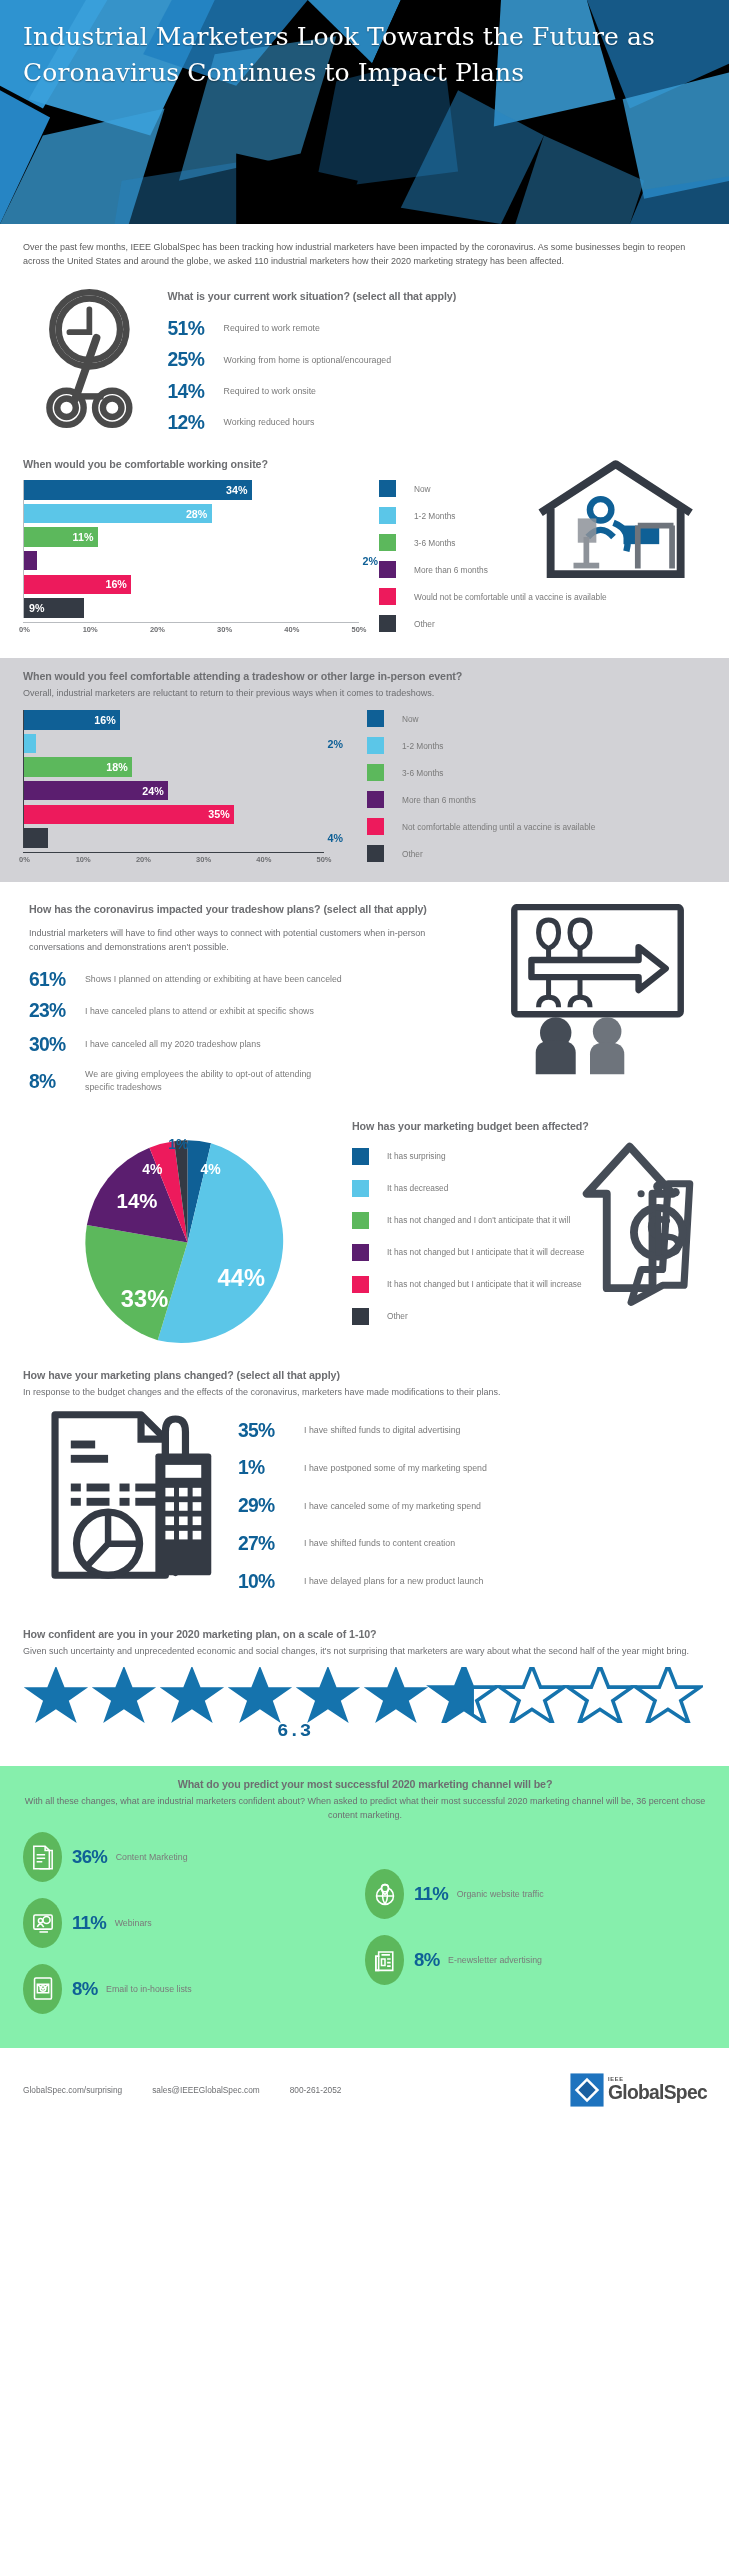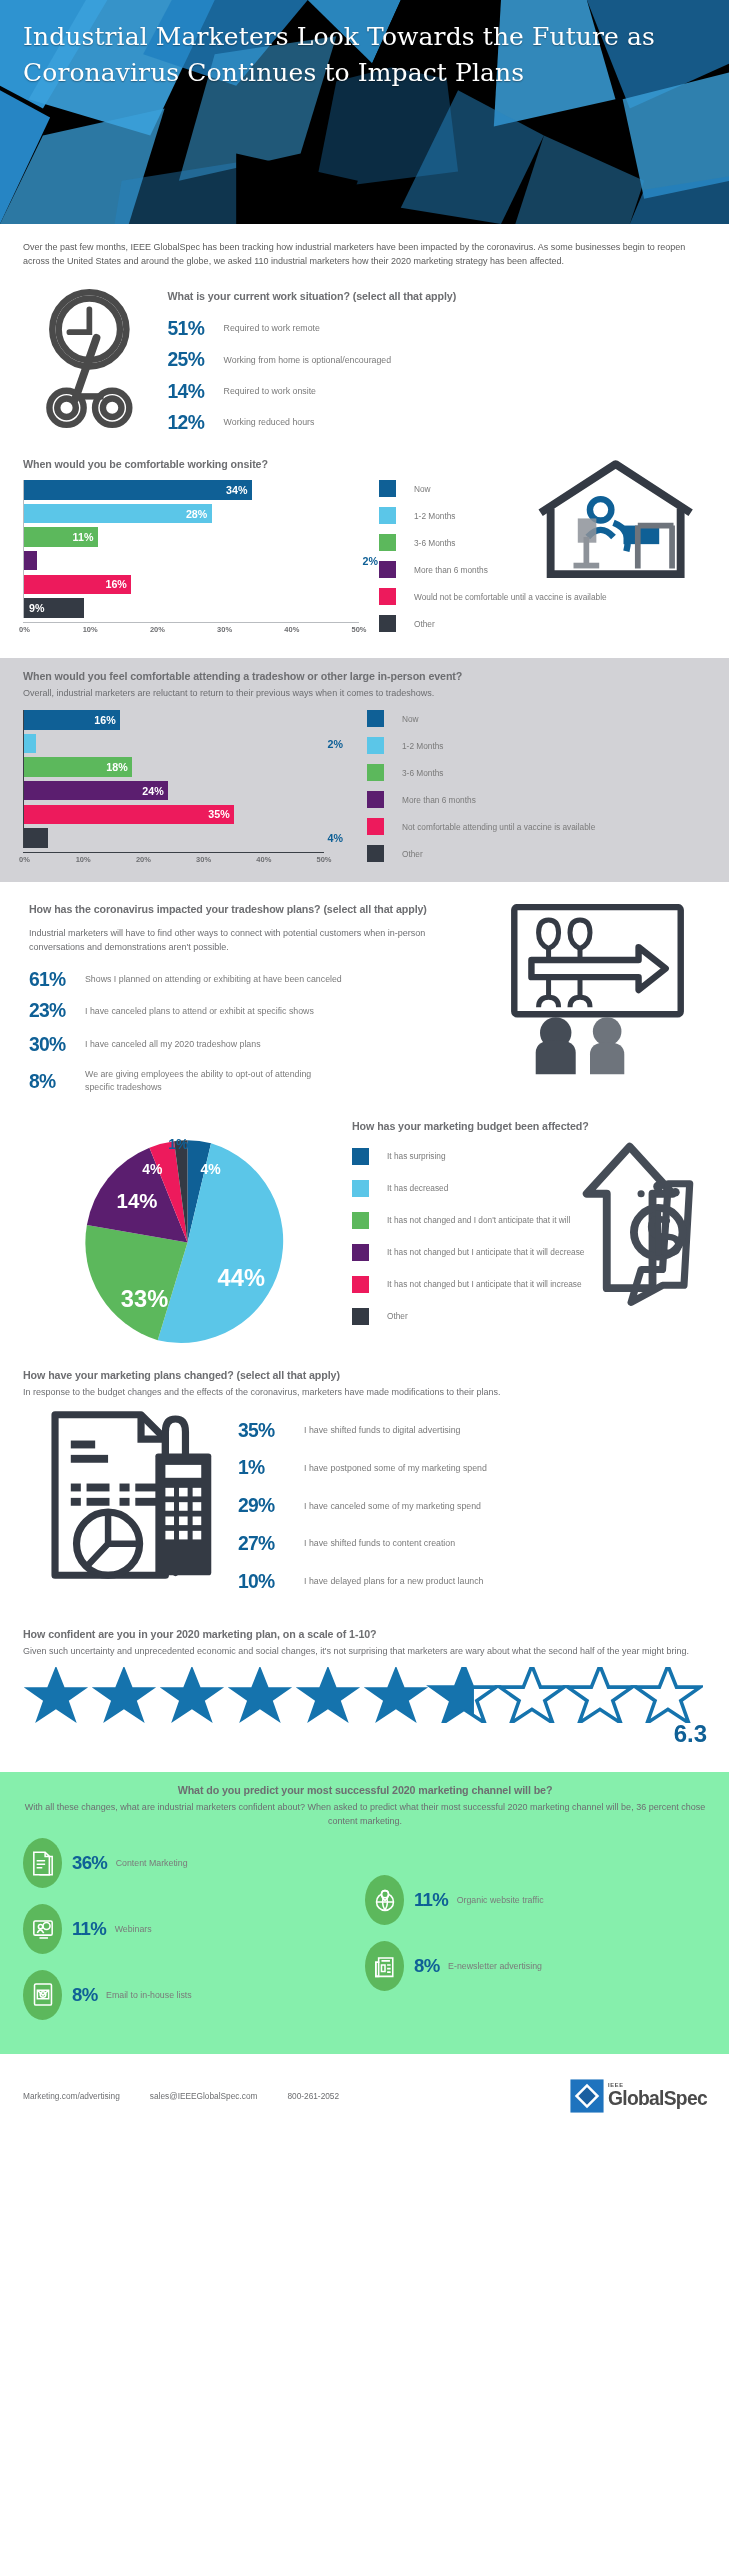--- a/index.html
+++ b/index.html
@@ -140,26 +140,27 @@
   .sec-plans .row { display: flex; margin-top: 10px; }
   .sec-plans .art-col { width: 215px; display: flex; justify-content: center; }
   .sec-plans .stats-col { flex: 1; padding-top: 11.4px; }
   .sec-plans .stat-row { margin-bottom: 18.6px; }
   .sec-plans .stat-num { font-size: 19.3px; min-width: 66px; }
 
   
   .sec-conf { padding-top: 17px; }
   .stars { display: flex; align-items: flex-start; margin-top: 8.6px; gap: 1.4px; }
   .score {
-    text-align: right;
-    font-size: 24px;
+    text-align: left;
+    font-size: 19px;
     font-weight: bold;
     color: #0f6096;
     margin-top: -2.9px;
     margin-left: 254px;
+    font-family: Liberation Mono, monospace;
   }
 
   
   .panel-channel { background: #86efac; margin-top: 24px; padding: 11.4px 23px 18.6px 23px; text-align: center; }
   .channel-grid { display: flex; margin-top: 10px; }
   .channel-col { width: 50%; }
   .channel-col.right { padding-top: 37px; }
   .channel-item { display: flex; align-items: center; margin-bottom: 15.7px; }
   .channel-badge {
     width: 39px; height: 50px; border-radius: 50%;
@@ -686,21 +687,21 @@
           </span>
           <span class="channel-pct">8%</span>
           <span class="channel-lbl">E-newsletter advertising</span>
         </div>
       </div>
     </div>
   </div>
 
   <div class="footer">
     <div class="footer-links">
-      <span>Marketing.com/advertising</span>
+      <span>GlobalSpec.com/surprising</span>
       <span>sales@IEEEGlobalSpec.com</span>
       <span>800-261-2052</span>
     </div>
     <div class="logo">
       <svg width="36" height="36" viewBox="0 0 50 50">
         <rect x="2" y="2" width="46" height="46" fill="#1e73be"></rect>
         <polygon points="25,8 42,25 25,42 8,25" fill="#ffffff"></polygon>
         <polygon points="25,13 37,25 25,37 13,25" fill="#1a5fa0"></polygon>
       </svg>
       <div style="margin-left:2.9px;line-height:1">

